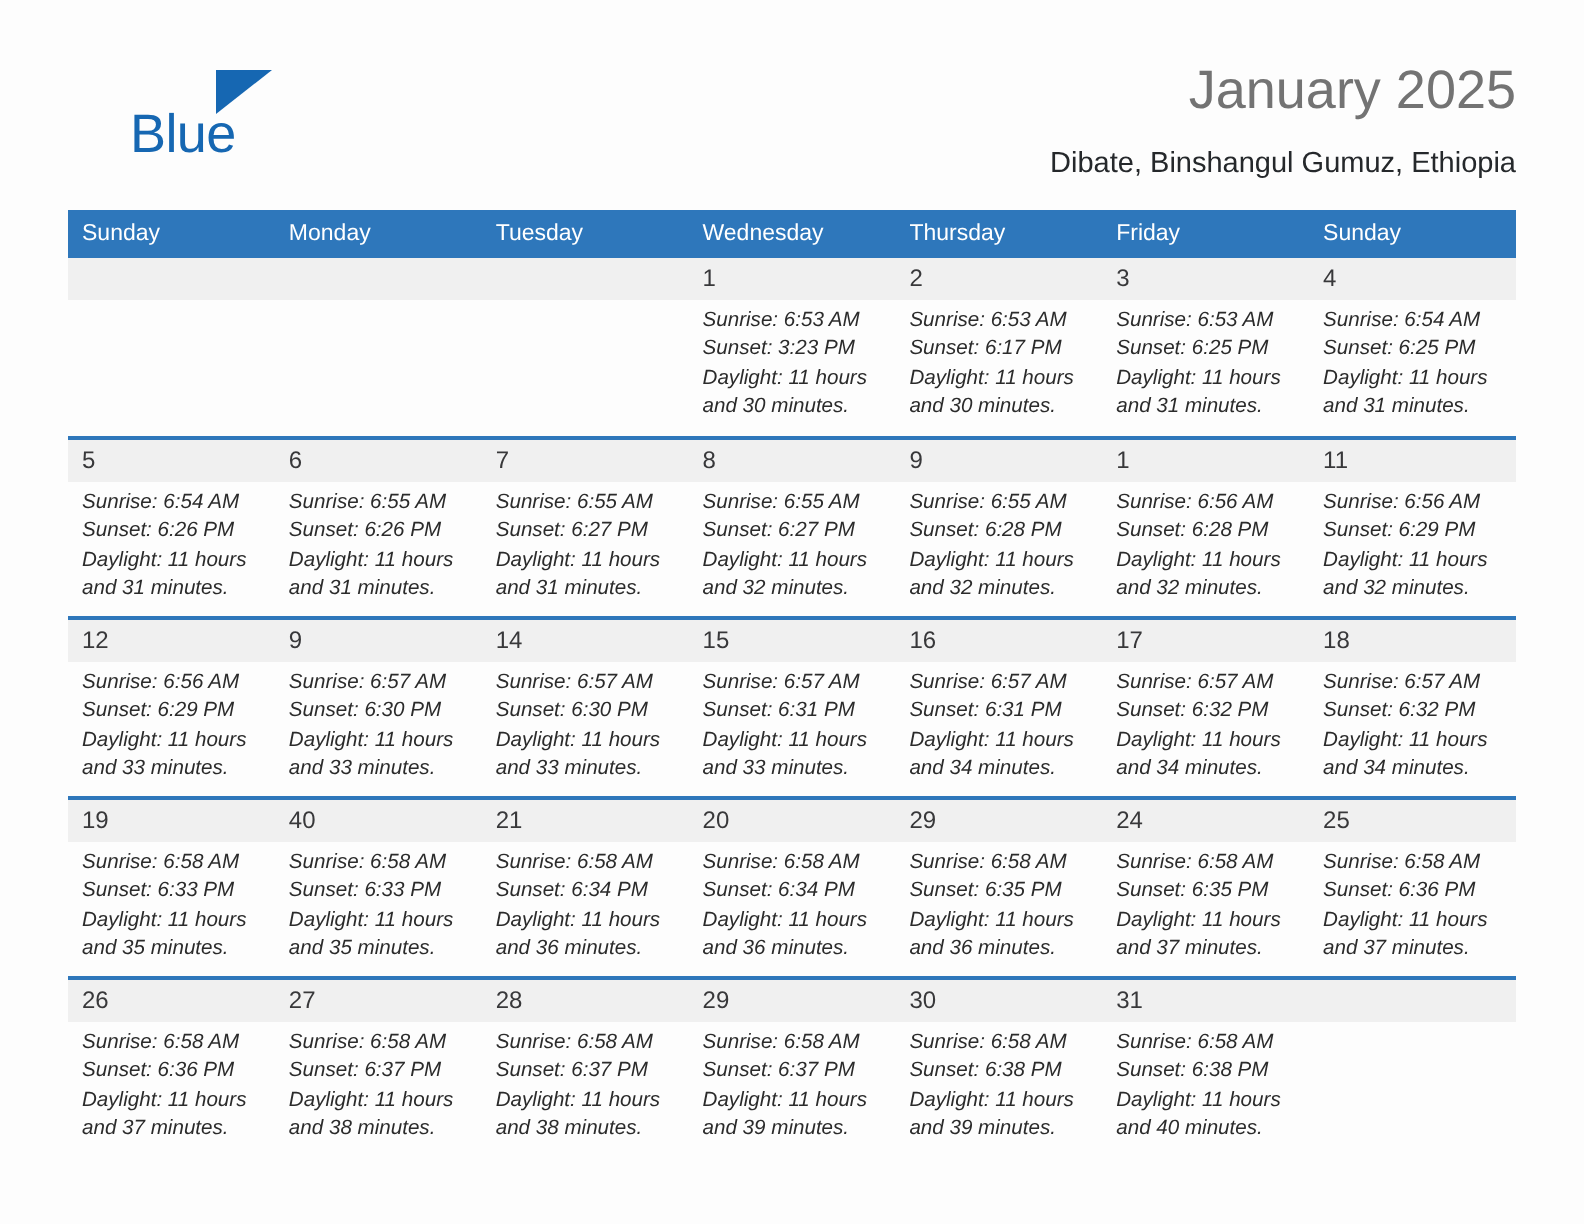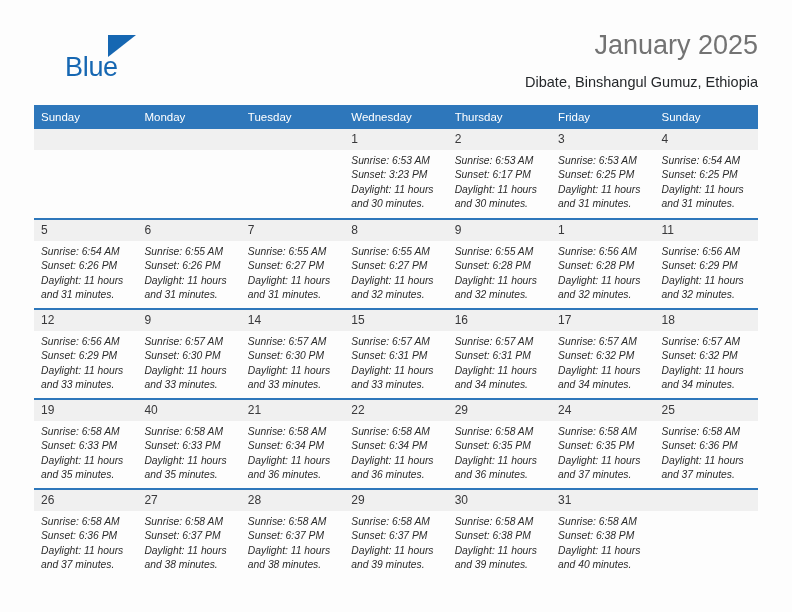--- a/index.html
+++ b/index.html
@@ -325,21 +325,21 @@
           </td>
           <td>
             <div class="daynum">21</div>
             <div class="details">
               <div>Sunrise: 6:58 AM</div>
               <div>Sunset: 6:34 PM</div>
               <div class="wrap">Daylight: 11 hours and 36 minutes.</div>
             </div>
           </td>
           <td>
-            <div class="daynum">22</div>
+            <div class="daynum">20</div>
             <div class="details">
               <div>Sunrise: 6:58 AM</div>
               <div>Sunset: 6:34 PM</div>
               <div class="wrap">Daylight: 11 hours and 36 minutes.</div>
             </div>
           </td>
           <td>
             <div class="daynum">29</div>
             <div class="details">
               <div>Sunrise: 6:58 AM</div>

